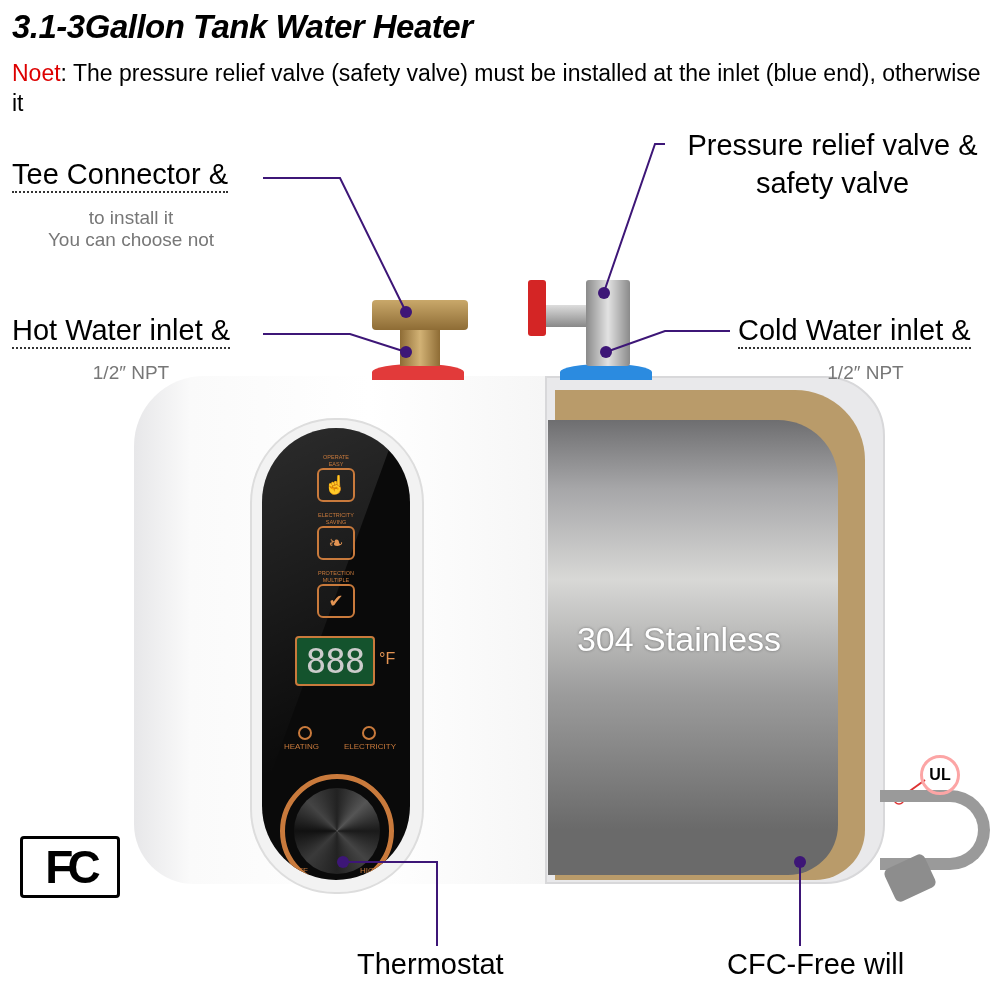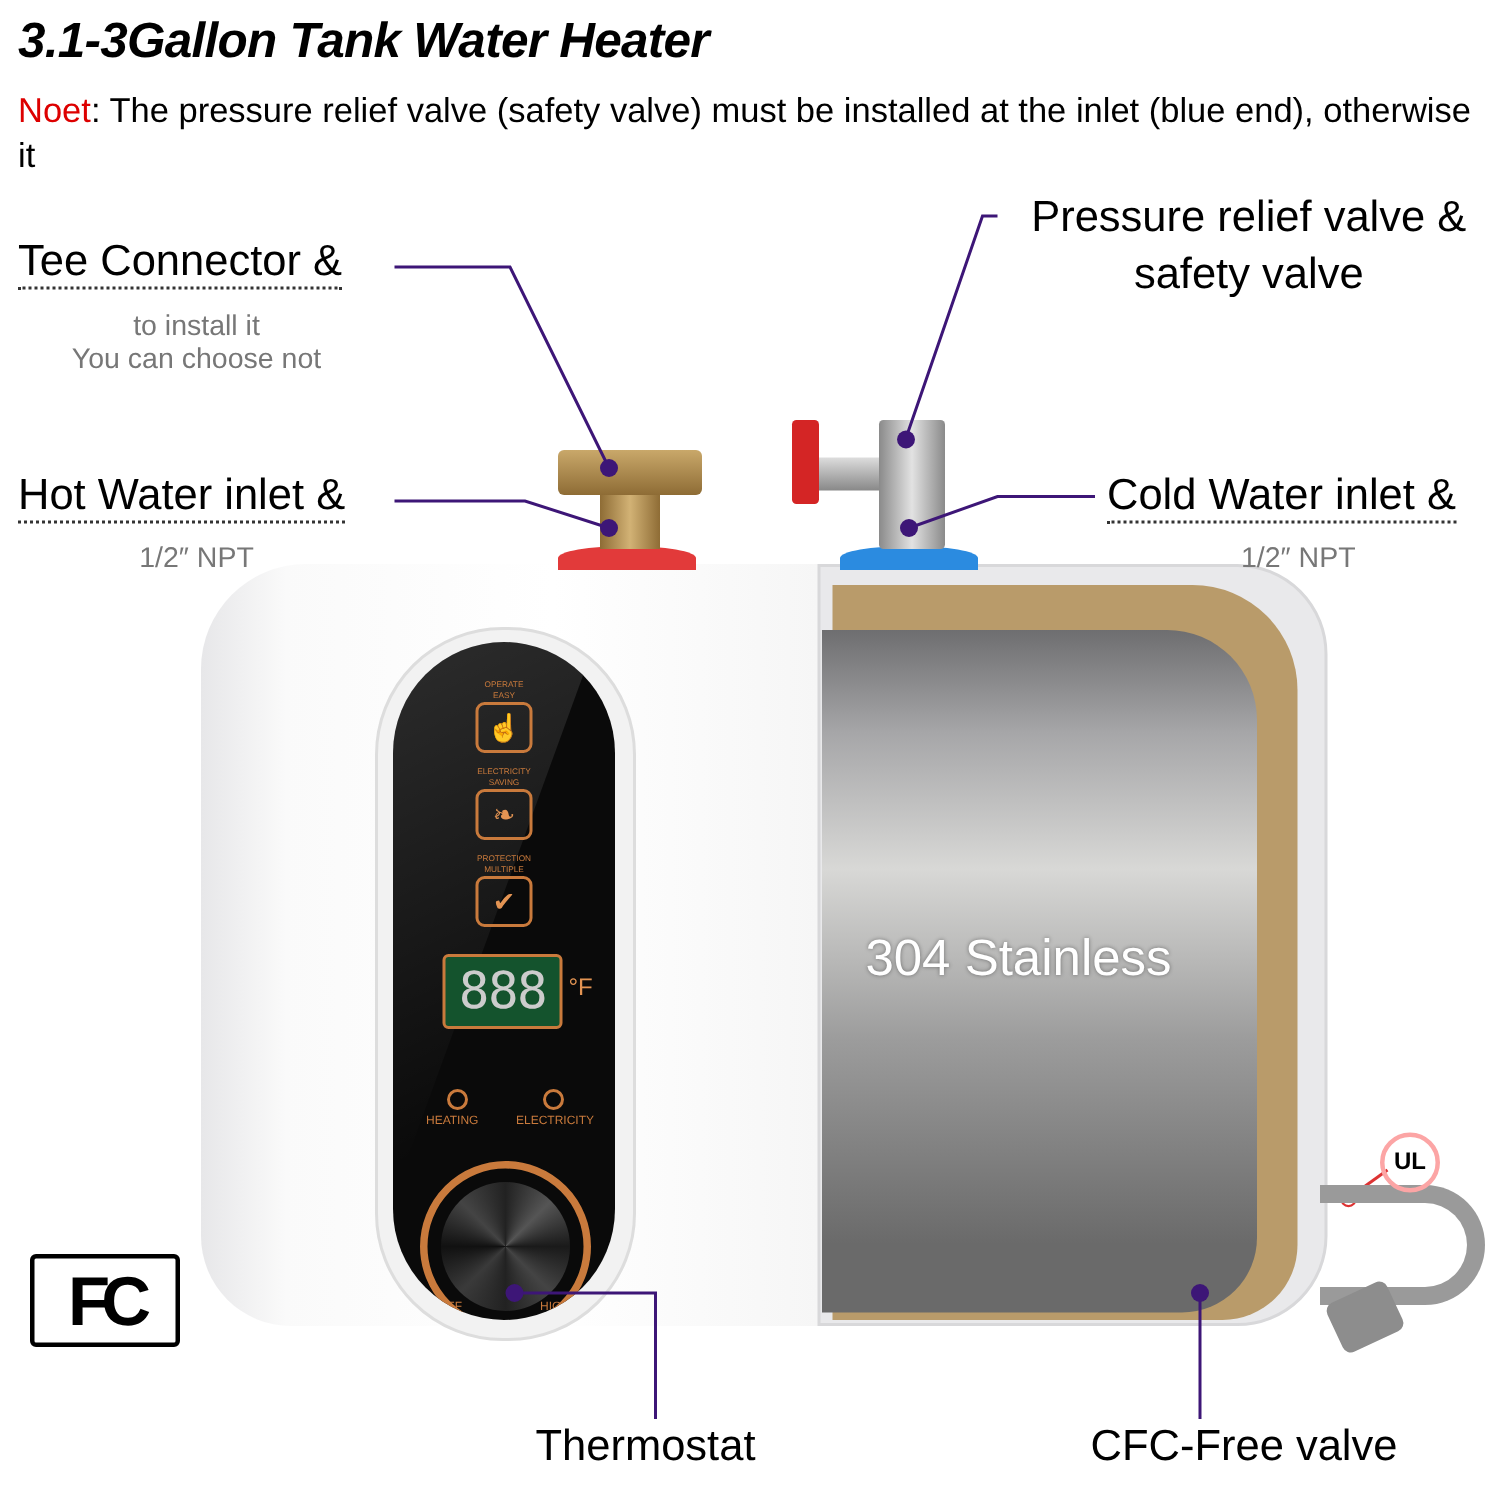--- a/index.html
+++ b/index.html
@@ -118,18 +118,18 @@
 </div>
 <div class="abs callout dotline" style="left:12px;top:314px">Hot Water inlet &amp;</div>
 <div class="abs sub" style="left:12px;top:362px;width:238px">1/2″ NPT</div>
 <div class="abs callout" style="left:670px;top:126px;width:325px;text-align:center;line-height:38px">
   <div>Pressure relief valve &amp;</div>
   <div>safety valve</div>
 </div>
 <div class="abs callout dotline" style="left:738px;top:314px">Cold Water inlet &amp;</div>
 <div class="abs sub" style="left:738px;top:362px;width:255px">1/2″ NPT</div>
 <div class="abs callout" style="left:357px;top:948px">Thermostat</div>
-<div class="abs callout" style="left:727px;top:948px">CFC-Free valve</div>
+<div class="abs callout" style="left:727px;top:948px">CFC-Free will</div>
 
 <div class="abs cord"></div>
 <div class="abs plug"></div>
 <div class="abs fc">FC</div>
 <div class="abs ul">UL</div>
 
 </body></html>

